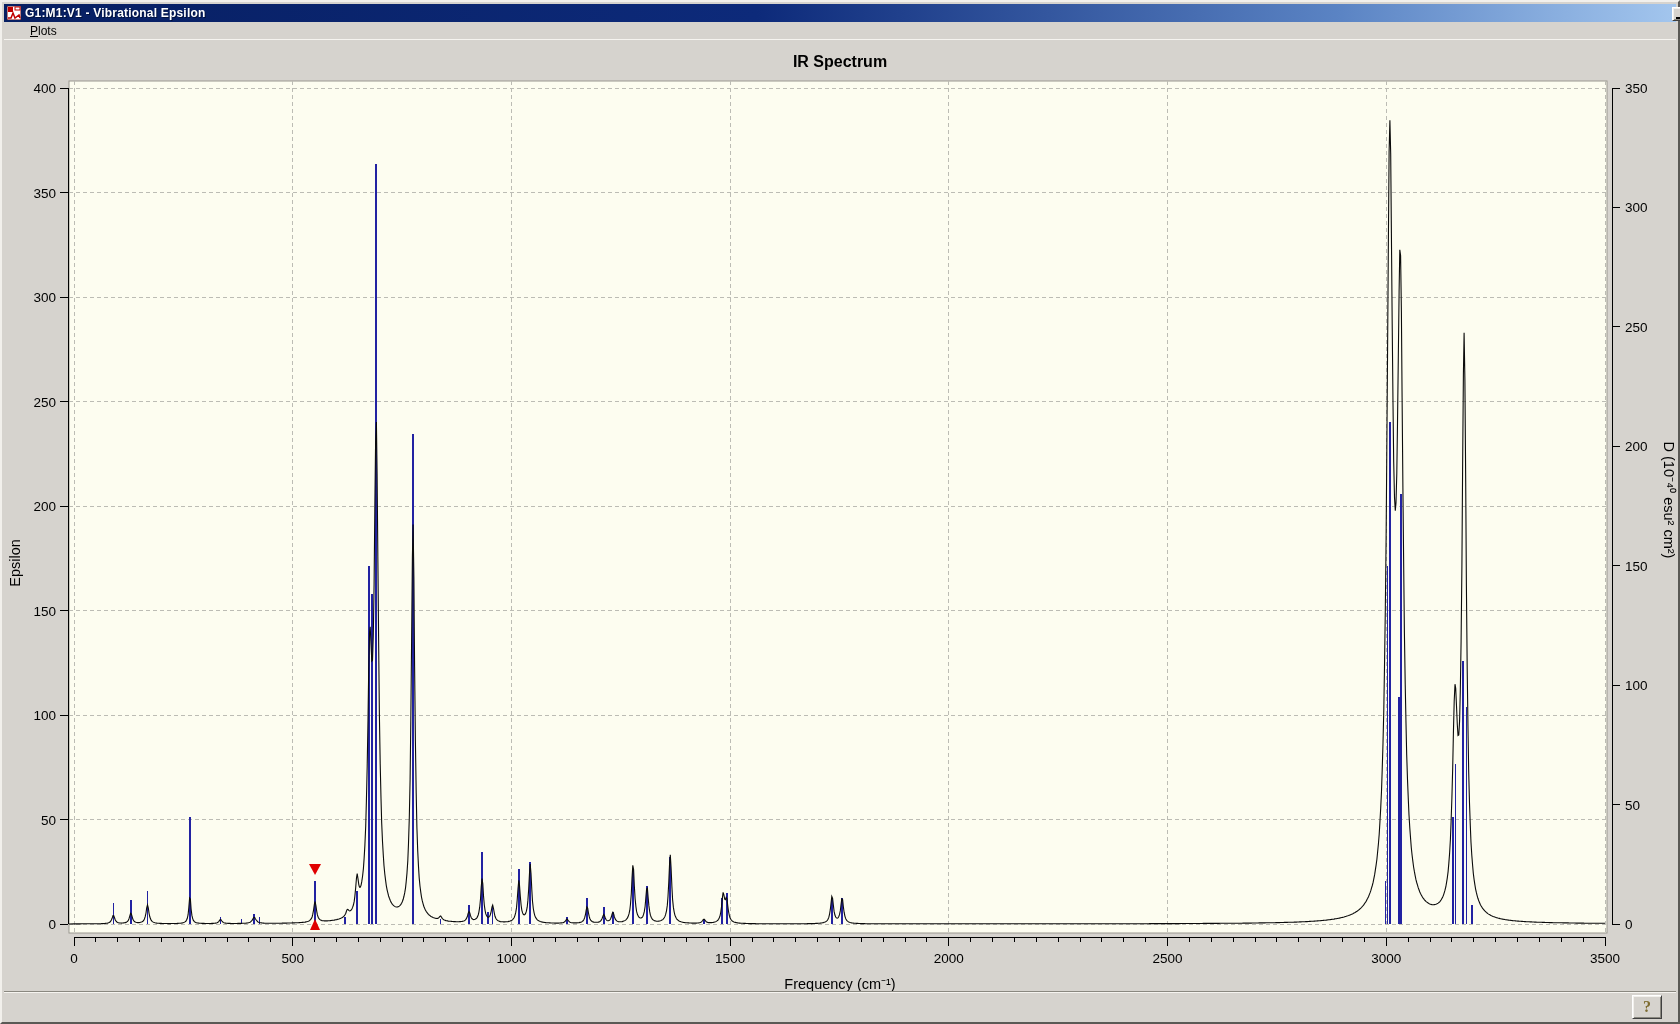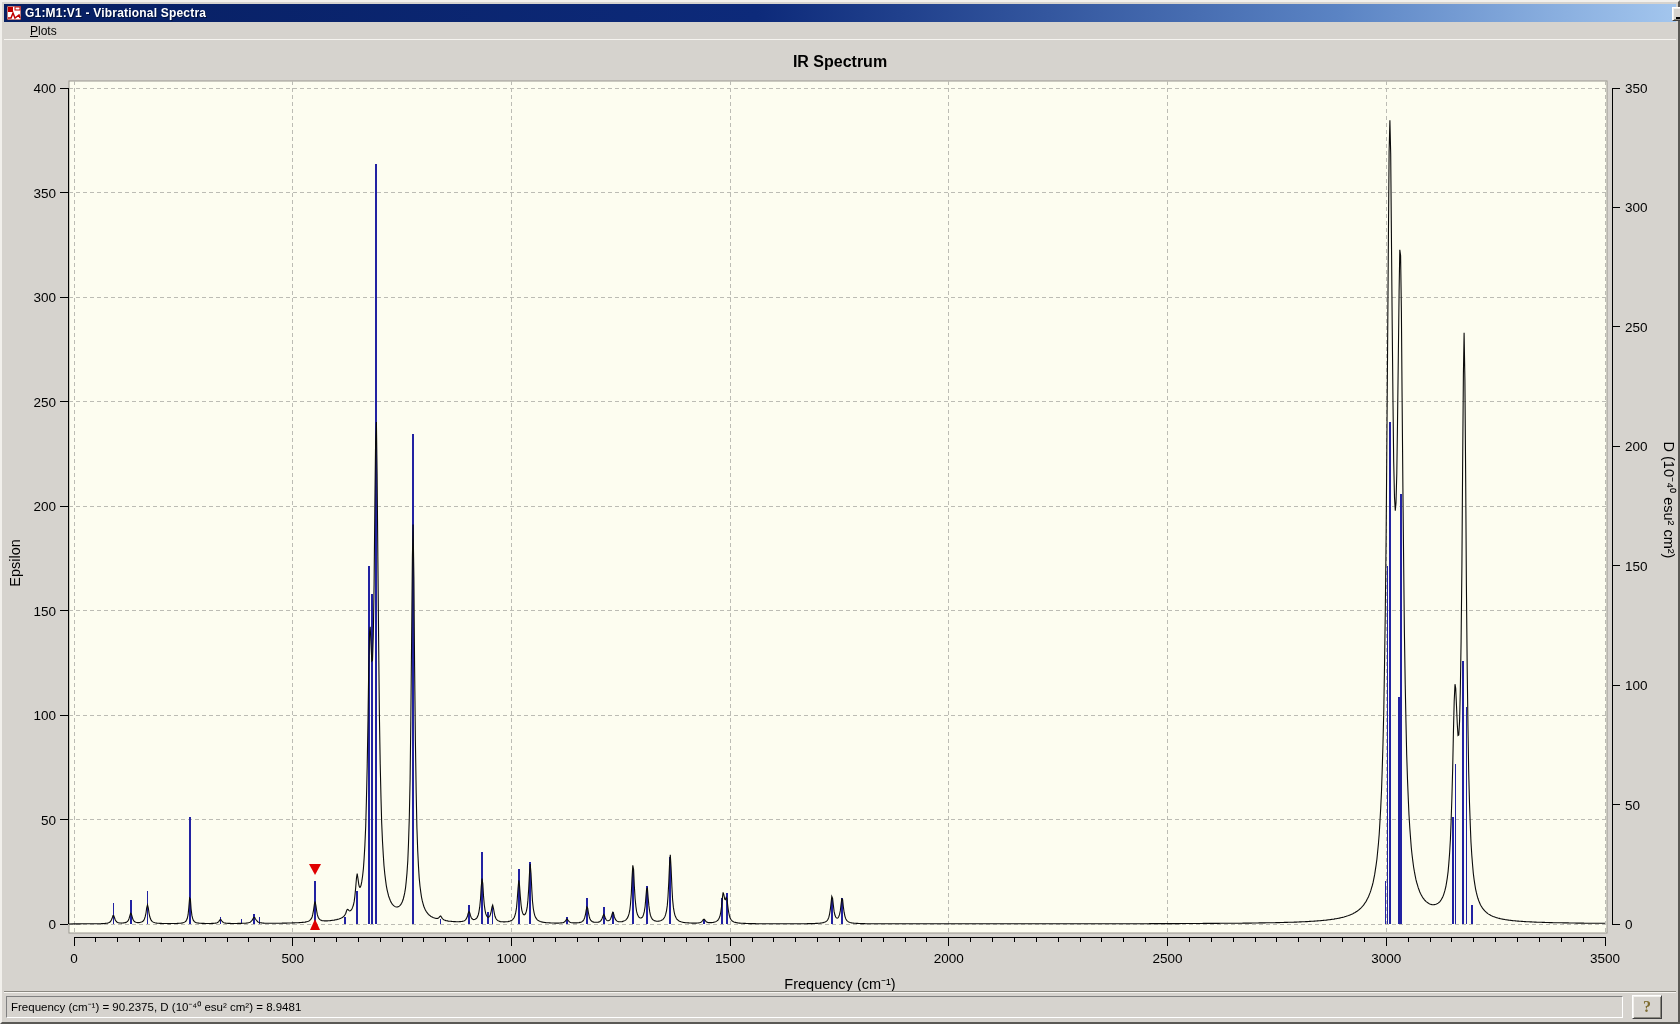--- a/index.html
+++ b/index.html
@@ -58,21 +58,21 @@
 
 <div class="window">
 
   <div class="titlebar">
     <svg class="app-icon" viewBox="0 0 14 14">
       <rect x="0" y="0" width="14" height="14" fill="#ffffff" stroke="#7a0000"></rect>
       <rect x="1" y="1" width="5" height="5" fill="#c00000"></rect>
       <rect x="8" y="1" width="5" height="3" fill="#ffffff" stroke="#c00000"></rect>
       <polyline points="1,12 4,12 6,7 8,12 12,9 13,12" fill="none" stroke="#c00000" stroke-width="1.5"></polyline>
     </svg>
-    <span class="title-text">G1:M1:V1 - Vibrational Spectra</span>
+    <span class="title-text">G1:M1:V1 - Vibrational Epsilon</span>
     <div class="tb-buttons">
       <div class="tb-btn btn-min">
         <span class="min-glyph">_</span>
       </div>
 
     </div>
   </div>
 
   <div class="menubar">
     <span class="menu-item"><span class="accel">P</span><span>lots</span></span>
@@ -270,17 +270,16 @@
           <text x="1603" y="960" class="tick mid">3500</text>
         </g>
       <text class="chart-title" x="838" y="64">IR Spectrum</text>
       <text class="axis-label" x="838" y="986">Frequency (cm⁻¹)</text>
       <text class="axis-label" x="18" y="560" transform="rotate(-90 18 560)">Epsilon</text>
       <text class="axis-label" x="1662" y="497" transform="rotate(90 1662 497)">D (10⁻⁴⁰ esu² cm²)</text>
     </svg>
   </div>
 
   <div class="statusbar">
-    <div class="status-field">Frequency (cm⁻¹) = 90.2375, D (10⁻⁴⁰ esu² cm²) = 8.9481</div>
     <div class="help-btn">?</div>
   </div>
 
 </div>
 
 </body></html>

